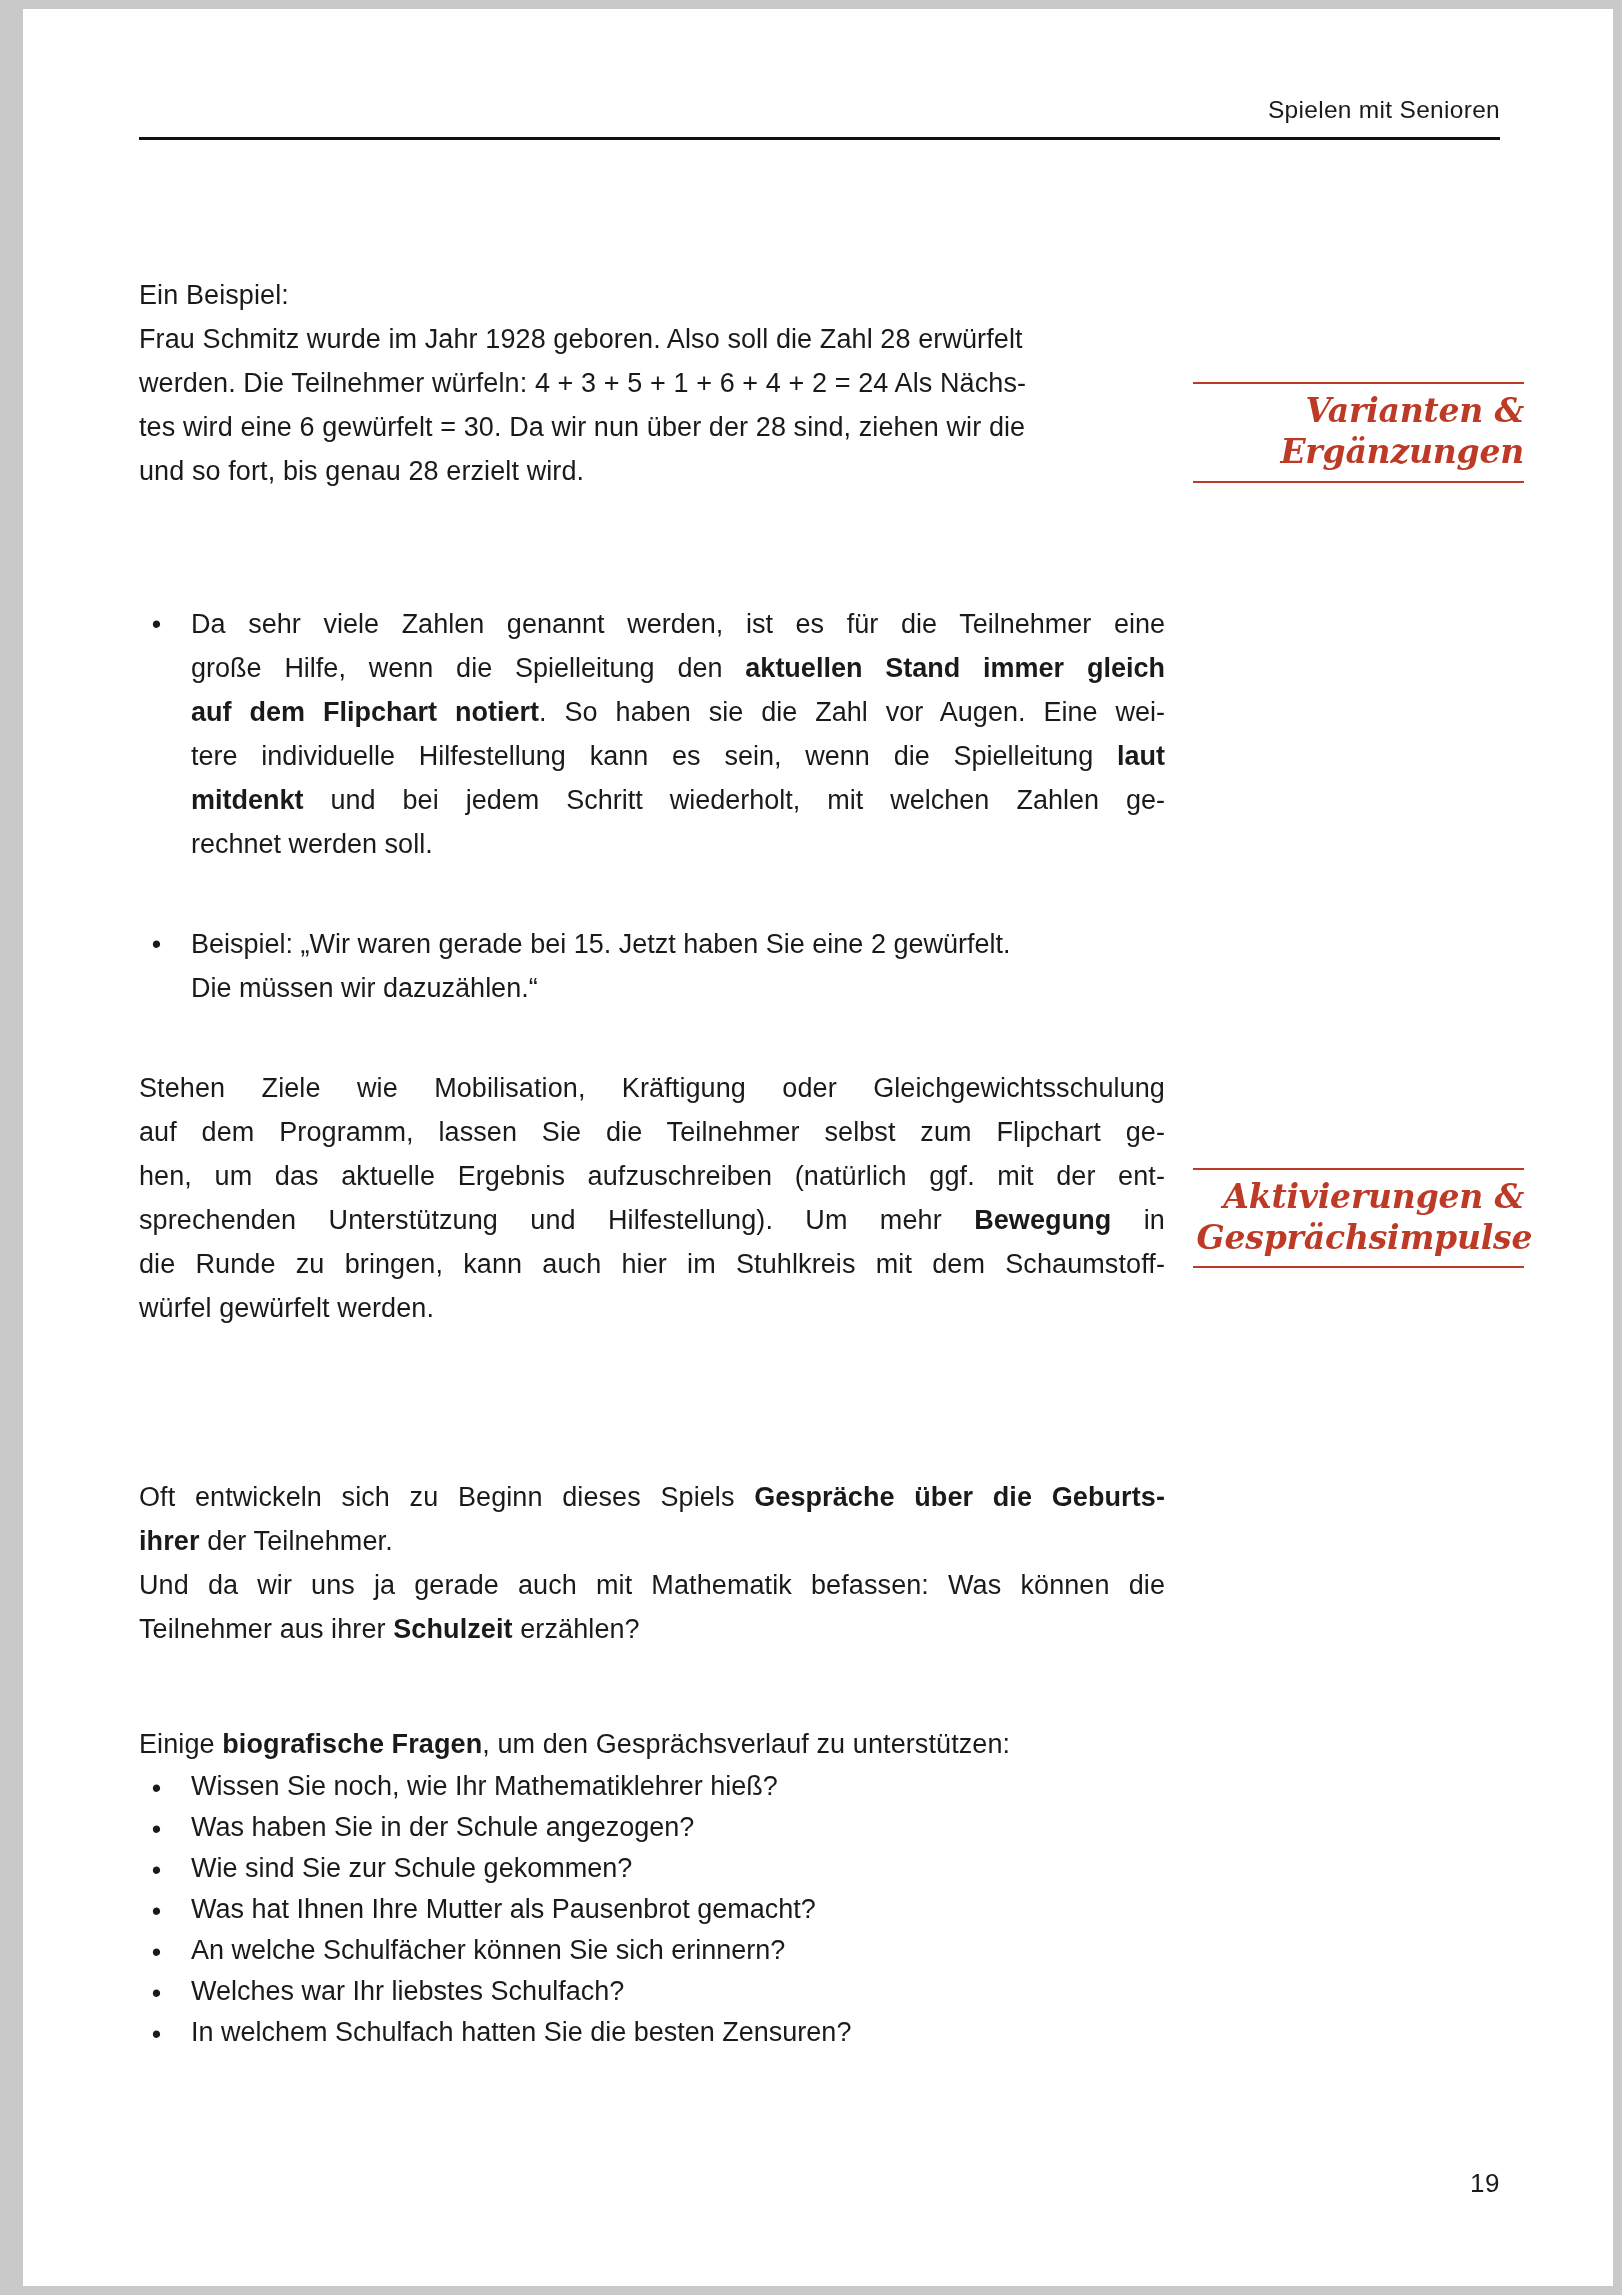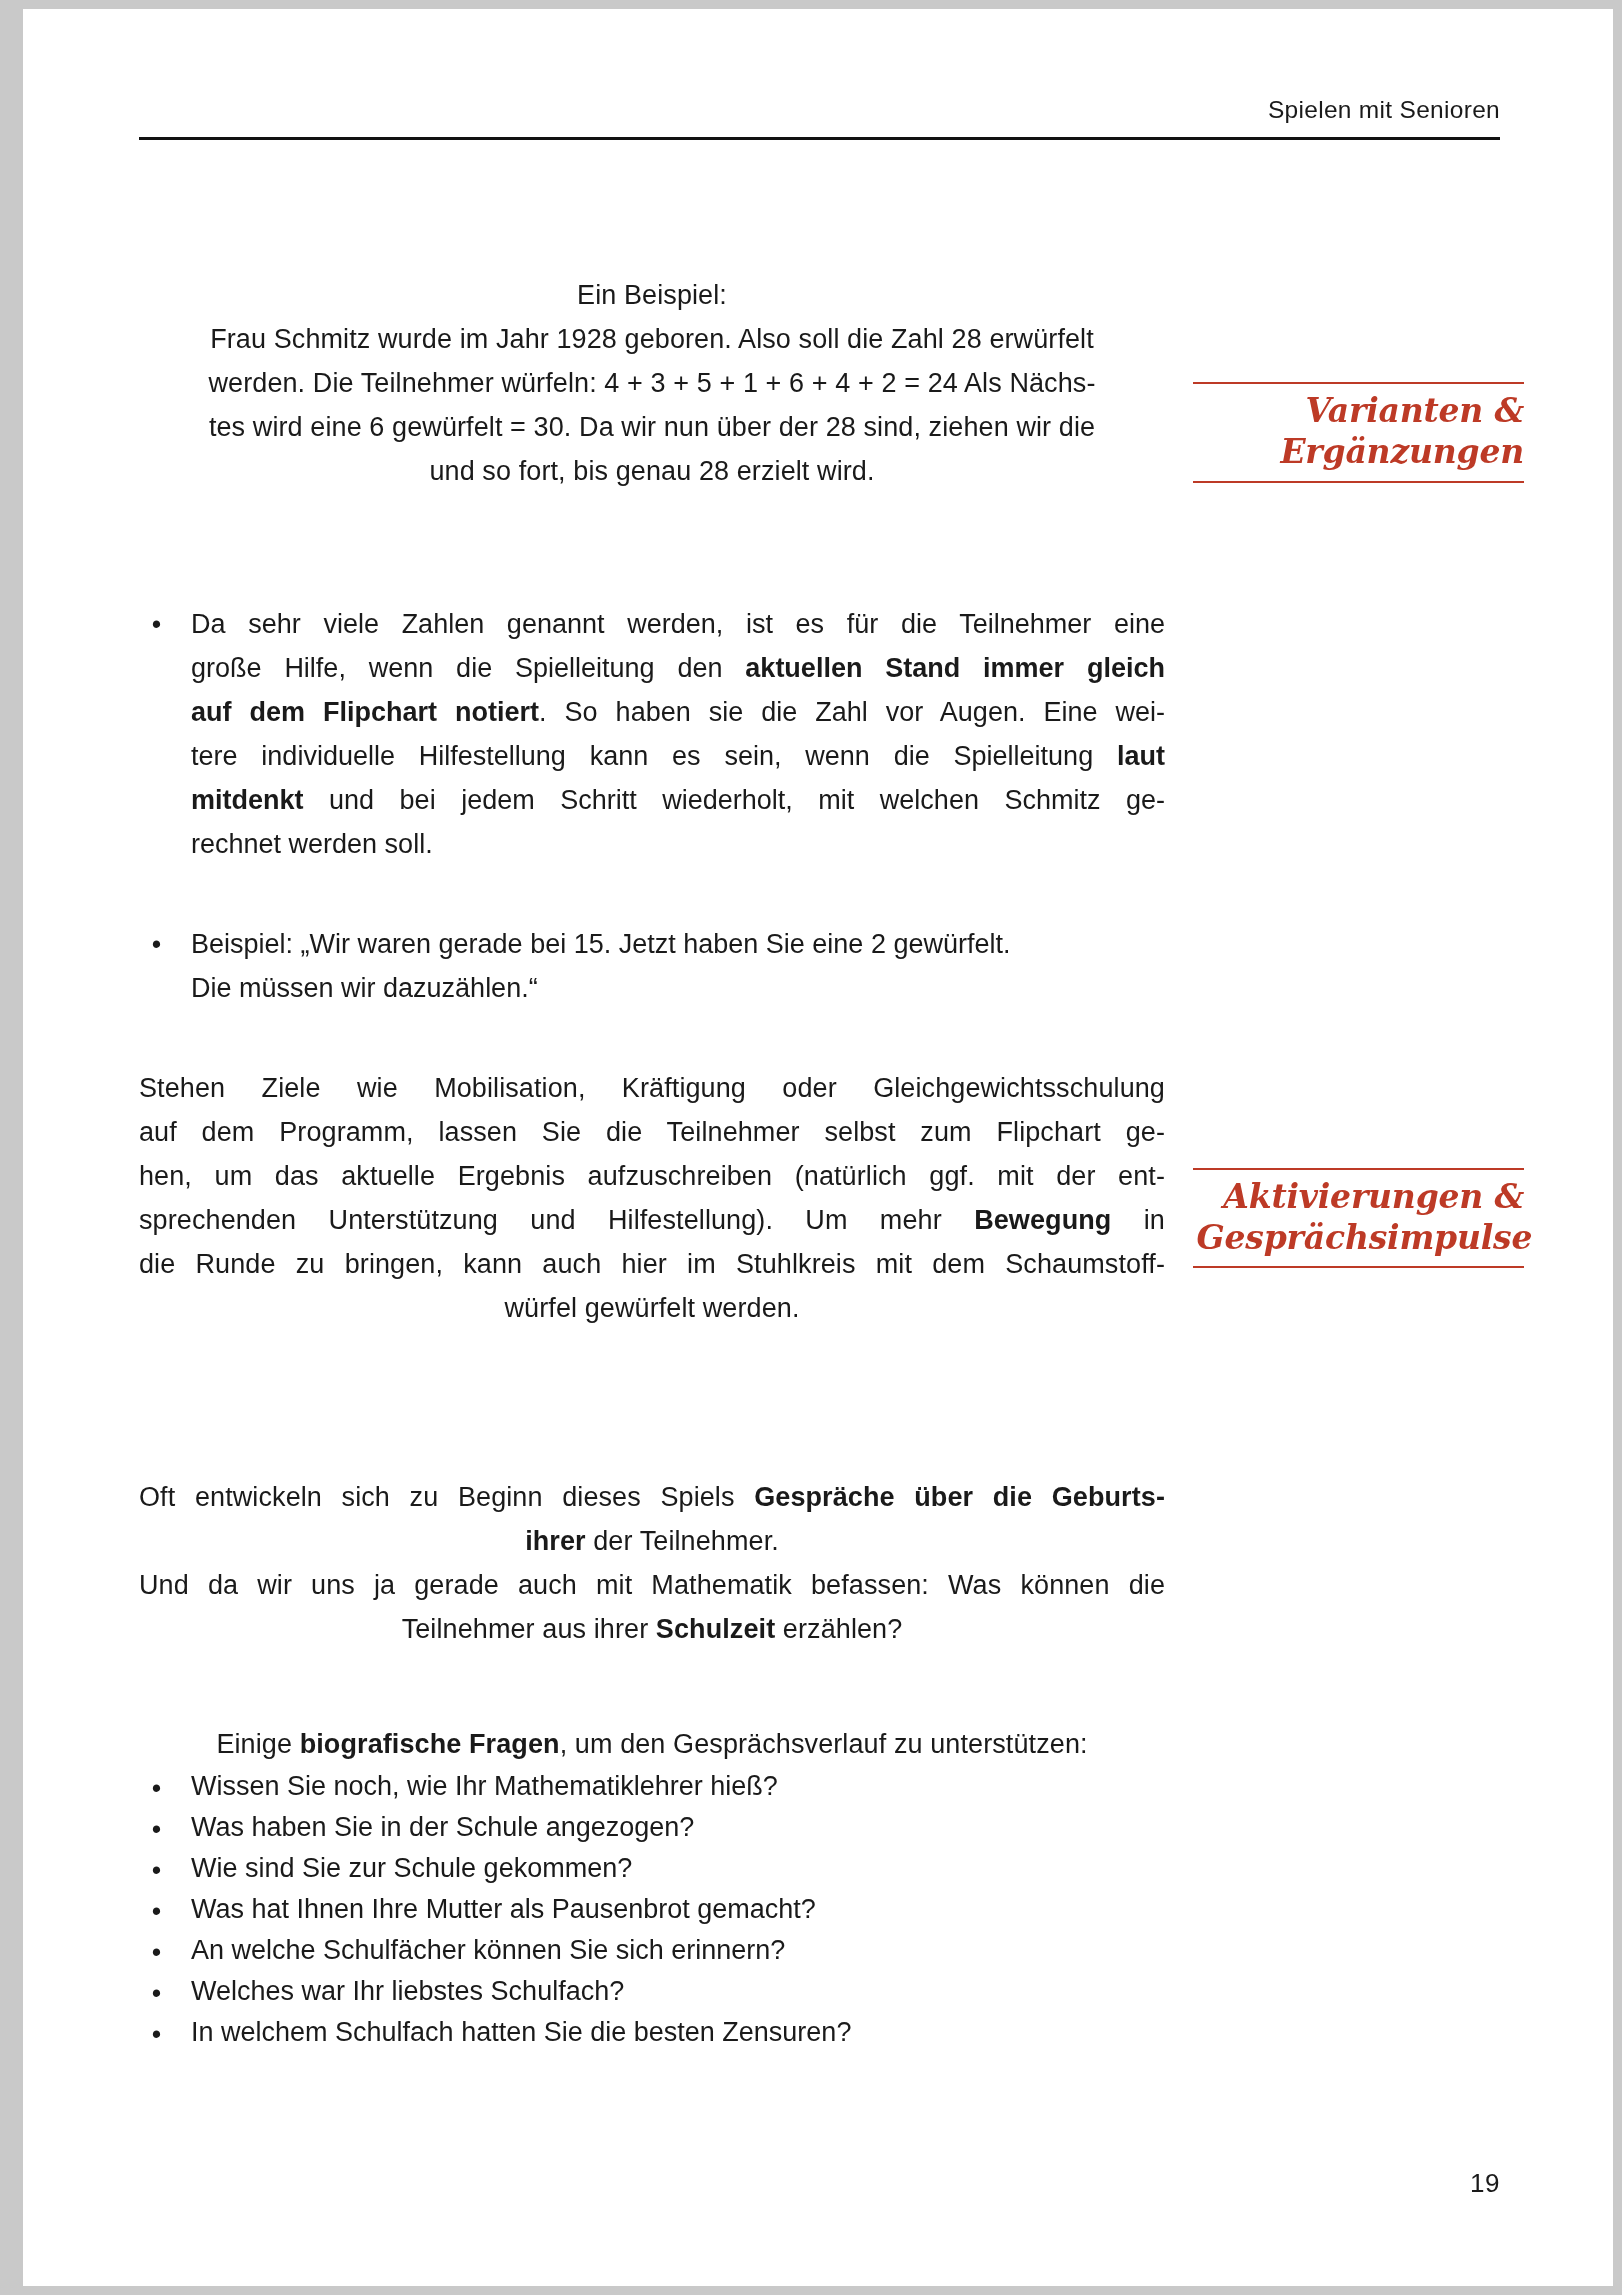--- a/index.html
+++ b/index.html
@@ -75,21 +75,21 @@
   }
 
   
   .para {
     font-size: 27px;
     line-height: 44px;
     color: #1a1a1a;
     margin: 0;
     letter-spacing: 0.1px;
   }
-  .para .ln { display: block; white-space: pre; text-align: center; }
+  .para .ln { display: block; white-space: pre; }
   .para .lnj {
     display: block;
     text-align: justify;
     text-align-last: justify;
     white-space: normal;
   }
   .para b, .para strong { font-weight: 700; }
 
   .block-gap-1 { height: 109px; }
   .block-gap-2 { height: 56px; }
@@ -177,21 +177,21 @@
       </div>
 
       <div class="block-gap-1"></div>
 
       <ul class="blist">
         <li>
           <span class="lnj">Da sehr viele Zahlen genannt werden, ist es für die Teilnehmer eine</span>
           <span class="lnj"><span>große Hilfe, wenn die Spielleitung den </span><b>aktuellen Stand immer gleich</b></span>
           <span class="lnj"><b>auf dem Flipchart notiert</b><span>. So haben sie die Zahl vor Augen. Eine wei-</span></span>
           <span class="lnj"><span>tere individuelle Hilfestellung kann es sein, wenn die Spielleitung </span><b>laut</b></span>
-          <span class="lnj"><b>mitdenkt</b><span> und bei jedem Schritt wiederholt, mit welchen Schmitz ge-</span></span>
+          <span class="lnj"><b>mitdenkt</b><span> und bei jedem Schritt wiederholt, mit welchen Zahlen ge-</span></span>
           <span class="ln">rechnet werden soll.</span>
         </li>
       </ul>
 
       <div class="block-gap-2"></div>
 
       <ul class="blist">
         <li>
           <span class="ln">Beispiel: „Wir waren gerade bei 15. Jetzt haben Sie eine 2 gewürfelt.</span>
           <span class="ln">Die müssen wir dazuzählen.“</span>

